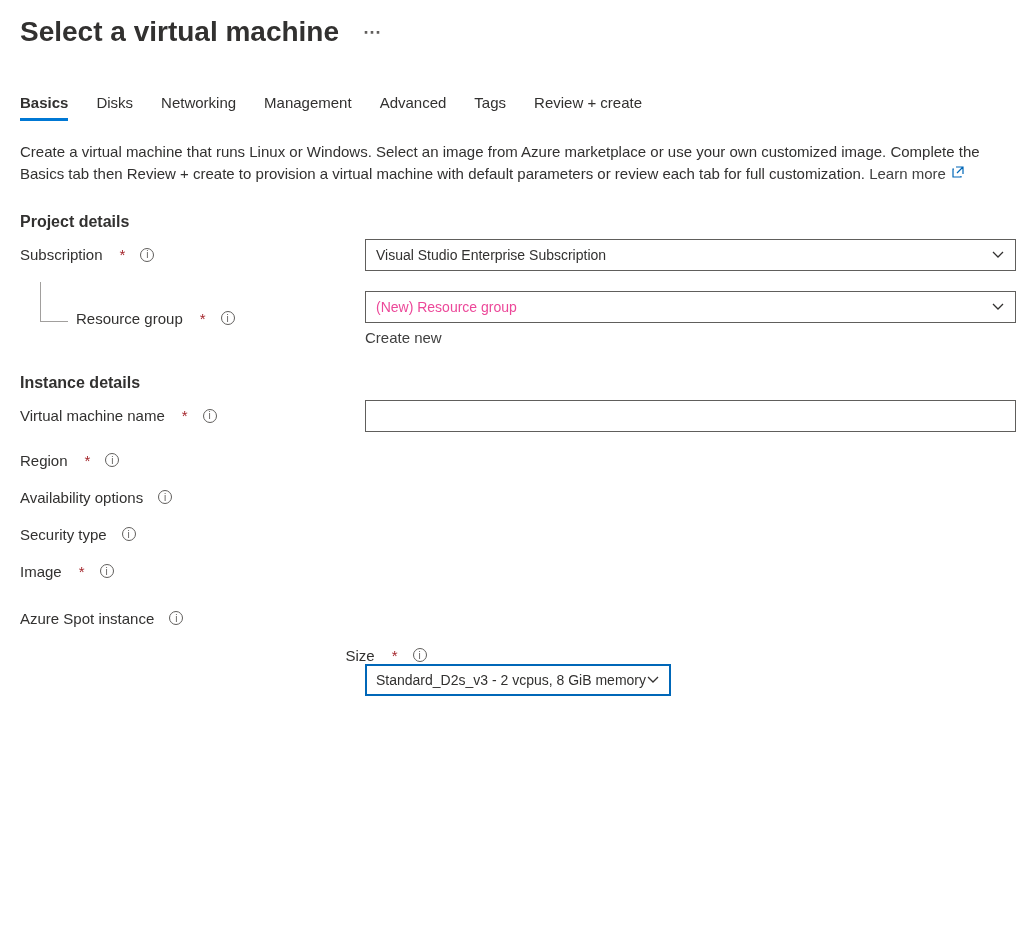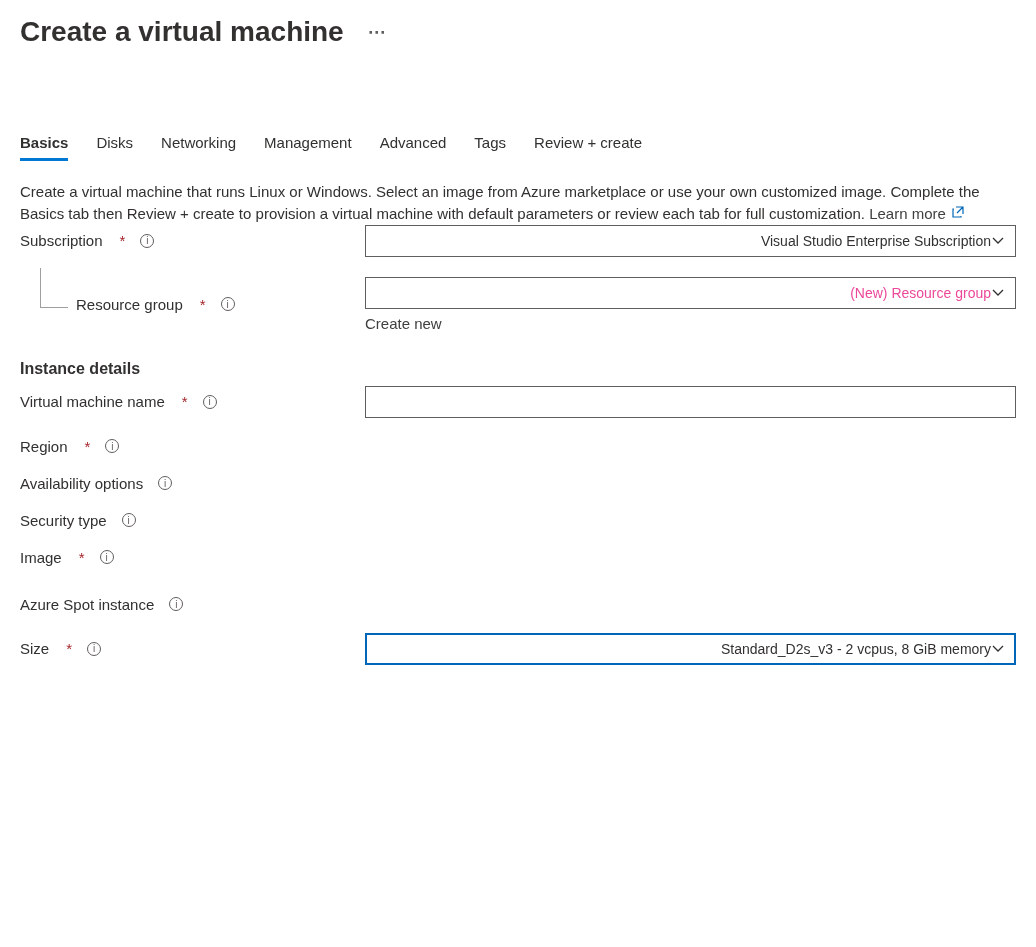--- a/index.html
+++ b/index.html
@@ -17,21 +17,21 @@
     font-weight: 600;
     margin: 0 0 8px 0;
     display: flex;
     align-items: center;
     gap: 24px;
   }
   .ellipsis { font-size: 18px; color: #605e5c; letter-spacing: 1px; cursor: default; }
   .tabs {
     display: flex;
     gap: 28px;
-    margin-top: 80px;
+    margin-top: 40px;
     border-bottom: none;
   }
   .tab {
     padding: 6px 0 10px 0;
     color: #323130;
     cursor: pointer;
     position: relative;
     font-size: 15px;
   }
   .tab.active {
@@ -111,21 +111,21 @@
     flex: 1;
     max-width: 660px;
   }
   .select-box, .text-input {
     width: 100%;
     height: 32px;
     border: 1px solid #605e5c;
     padding: 0 10px;
     display: flex;
     align-items: center;
-    justify-content: flex-end;
+    justify-content: space-between;
     font-size: 14px;
     background: #fff;
     cursor: pointer;
   }
   .select-box .placeholder { color: #ec4899; }
   .text-input { cursor: text; outline: none; font-family: inherit; }
   .select-box.focus { border: 2px solid #0067b8; padding: 0 9px; }
   .chevron {
     display: inline-block;
   }
@@ -158,21 +158,21 @@
   }
   .dd-item.selected {
     background: #edebe9;
   }
   .form-area { position: relative; }
 </style>
 </head>
 <body>
 
 <h1 class="page-title">
-  <span>Create a virtual machine</span>
+  <span>Select a virtual machine</span>
   <span class="ellipsis">⋯</span>
 </h1>
 
 <div class="tabs">
   <div class="tab active">Basics</div>
   <div class="tab">Disks</div>
   <div class="tab">Networking</div>
   <div class="tab">Management</div>
   <div class="tab">Advanced</div>
   <div class="tab">Tags</div>
@@ -186,20 +186,21 @@
     <span class="ext-icon">
       <svg width="12" height="12" viewBox="0 0 12 12">
           <path d="M4 1h7v7M11 1L5 7M9 10v1H1V3h1" fill="none" stroke="#0067b8" stroke-width="1.2"></path>
         </svg>
     </span>
   </a>
 </div>
 
 <div class="form-area">
 
+  <h2 class="section-title">Project details</h2>
 
   <div class="form-row">
     <div class="label-col">
       <span>Subscription</span>
       <span class="req">*</span>
       <span class="info-icon">i</span>
     </div>
     <div class="field-col">
       <div class="select-box">
         <span>Visual Studio Enterprise Subscription</span>
@@ -280,21 +281,21 @@
   </div>
 
   <div class="form-row" style="margin-top:30px;">
     <div class="label-col">
       <span>Azure Spot instance</span>
       <span class="info-icon">i</span>
     </div>
     <div class="field-col"></div>
   </div>
 
-  <div class="form-row" style="margin-bottom:0;">
+  <div class="form-row" style="margin-bottom:0;flex-direction:column;">
     <div class="label-col">
       <span>Size</span>
       <span class="req">*</span>
       <span class="info-icon">i</span>
     </div>
     <div class="field-col">
       <div class="select-box focus">
         <span>Standard_D2s_v3 - 2 vcpus, 8 GiB memory</span>
         <span class="chevron">
           <svg width="14" height="14" viewBox="0 0 14 14">

